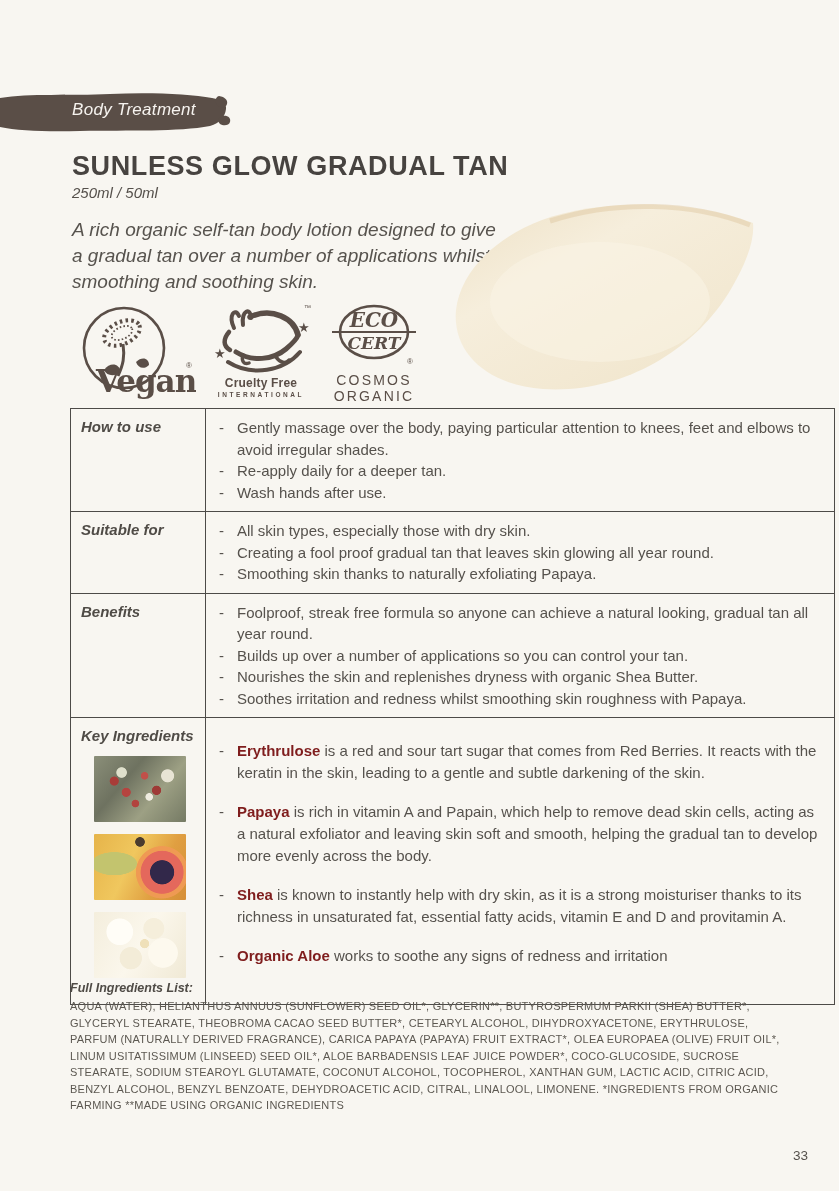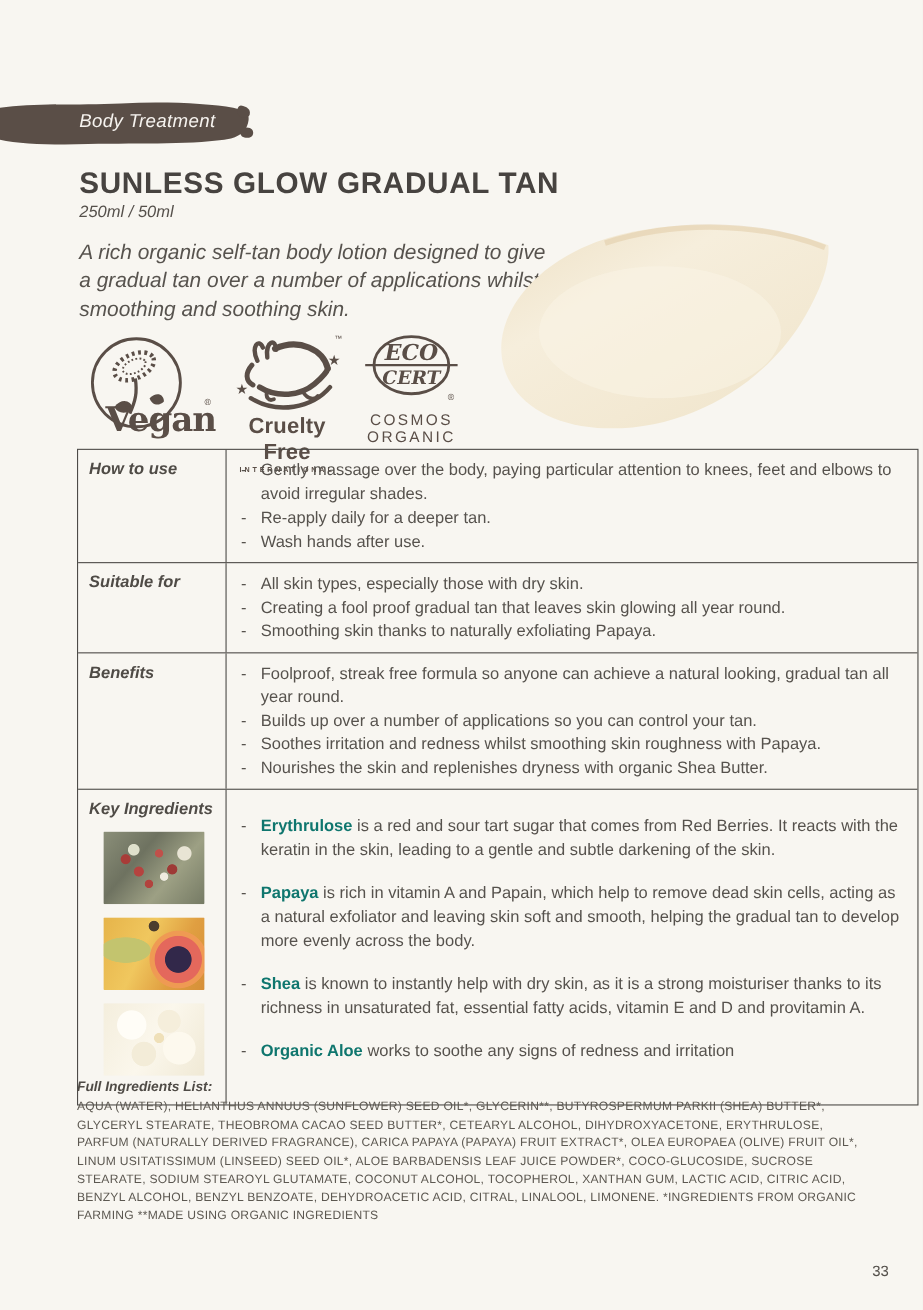--- a/index.html
+++ b/index.html
@@ -34,21 +34,21 @@
 
   
   .smear { position:absolute; left:430px; top:182px; width:380px; height:235px; }
 
   
   .logos { position:absolute; left:74px; top:302px; height:100px; display:flex; align-items:flex-start; }
   .logo-block { position:relative; }
   .logo-vegan   { width:122px; height:100px; margin-right:14px; }
   .logo-bunny   { width:102px; height:100px; margin-right:18px; text-align:center; }
   .logo-ecocert { width:88px;  height:100px; text-align:center; }
-  .bunny-text { font-size:20px; font-weight:700; color:#5a4e47; margin-top:-4px; letter-spacing:0.2px; }
+  .bunny-text { font-size:12px; font-weight:700; color:#5a4e47; margin-top:-4px; letter-spacing:0.2px; }
   .bunny-sub  { font-size:6.5px; font-weight:700; color:#5a4e47; letter-spacing:2.6px; margin-top:1px; }
   .cosmos-line { font-size:14px; color:#5a4e47; letter-spacing:2.2px; margin-top:0px; font-weight:400; }
 
   
   .info-table {
     position:absolute; left:70px; top:408px; width:765px;
     border:1px solid #4d4b48; background:transparent;
   }
   .trow { display:flex; border-bottom:1px solid #4d4b48; }
   .trow:last-child { border-bottom:none; }
@@ -59,21 +59,21 @@
   }
   .tcontent { flex:1; padding:8px 14px 8px 8px; font-size:15px; line-height:21.5px; color:#56524d; }
   .bullet { position:relative; padding-left:23px; }
   .bullet::before { content:"-"; position:absolute; left:5px; top:0; }
   .r-howto    .tcontent { min-height:85px; }
   .r-suitable .tcontent { min-height:71px; }
   .r-benefits .tcontent { min-height:122px; }
   .r-keying   { height:286px; }
   .r-keying .tcontent { padding-top:22px; }
   .ki-bullet { margin-bottom:17px; line-height:22px; }
-  .ki-bullet b { color:#0f766e; }
+  .ki-bullet b { color:#7f1d1d; }
   .thumb { width:92px; height:66px; margin:12px 0 0 13px; border-radius:1px; }
   .thumb-berries {
     background:
       radial-gradient(circle at 22% 38%, #a83c38 0 5%, rgba(0,0,0,0) 6%),
       radial-gradient(circle at 35% 55%, #b5433f 0 6%, rgba(0,0,0,0) 7%),
       radial-gradient(circle at 55% 30%, #c0504a 0 5%, rgba(0,0,0,0) 6%),
       radial-gradient(circle at 68% 52%, #9e3a36 0 6%, rgba(0,0,0,0) 7%),
       radial-gradient(circle at 45% 72%, #b2433e 0 5%, rgba(0,0,0,0) 6%),
       radial-gradient(circle at 80% 30%, #e8e4d4 0 7%, rgba(0,0,0,0) 8%),
       radial-gradient(circle at 60% 62%, #efece0 0 5%, rgba(0,0,0,0) 6%),
@@ -212,22 +212,22 @@
         <div class="bullet">Creating a fool proof gradual tan that leaves skin glowing all year round.</div>
         <div class="bullet">Smoothing skin thanks to naturally exfoliating Papaya.</div>
       </div>
     </div>
 
     <div class="trow r-benefits">
       <div class="tlabel">Benefits</div>
       <div class="tcontent">
         <div class="bullet">Foolproof, streak free formula so anyone can achieve a natural looking, gradual tan all year round.</div>
         <div class="bullet">Builds up over a number of applications so you can control your tan.</div>
+        <div class="bullet">Nourishes the skin and replenishes dryness with organic Shea Butter.</div>
         <div class="bullet">Soothes irritation and redness whilst smoothing skin roughness with Papaya.</div>
-        <div class="bullet">Nourishes the skin and replenishes dryness with organic Shea Butter.</div>
       </div>
     </div>
 
     <div class="trow r-keying">
       <div class="tlabel">
         <span>Key Ingredients</span>
         <div class="thumb thumb-berries"></div>
         <div class="thumb thumb-papaya"></div>
         <div class="thumb thumb-shea"></div>
       </div>

